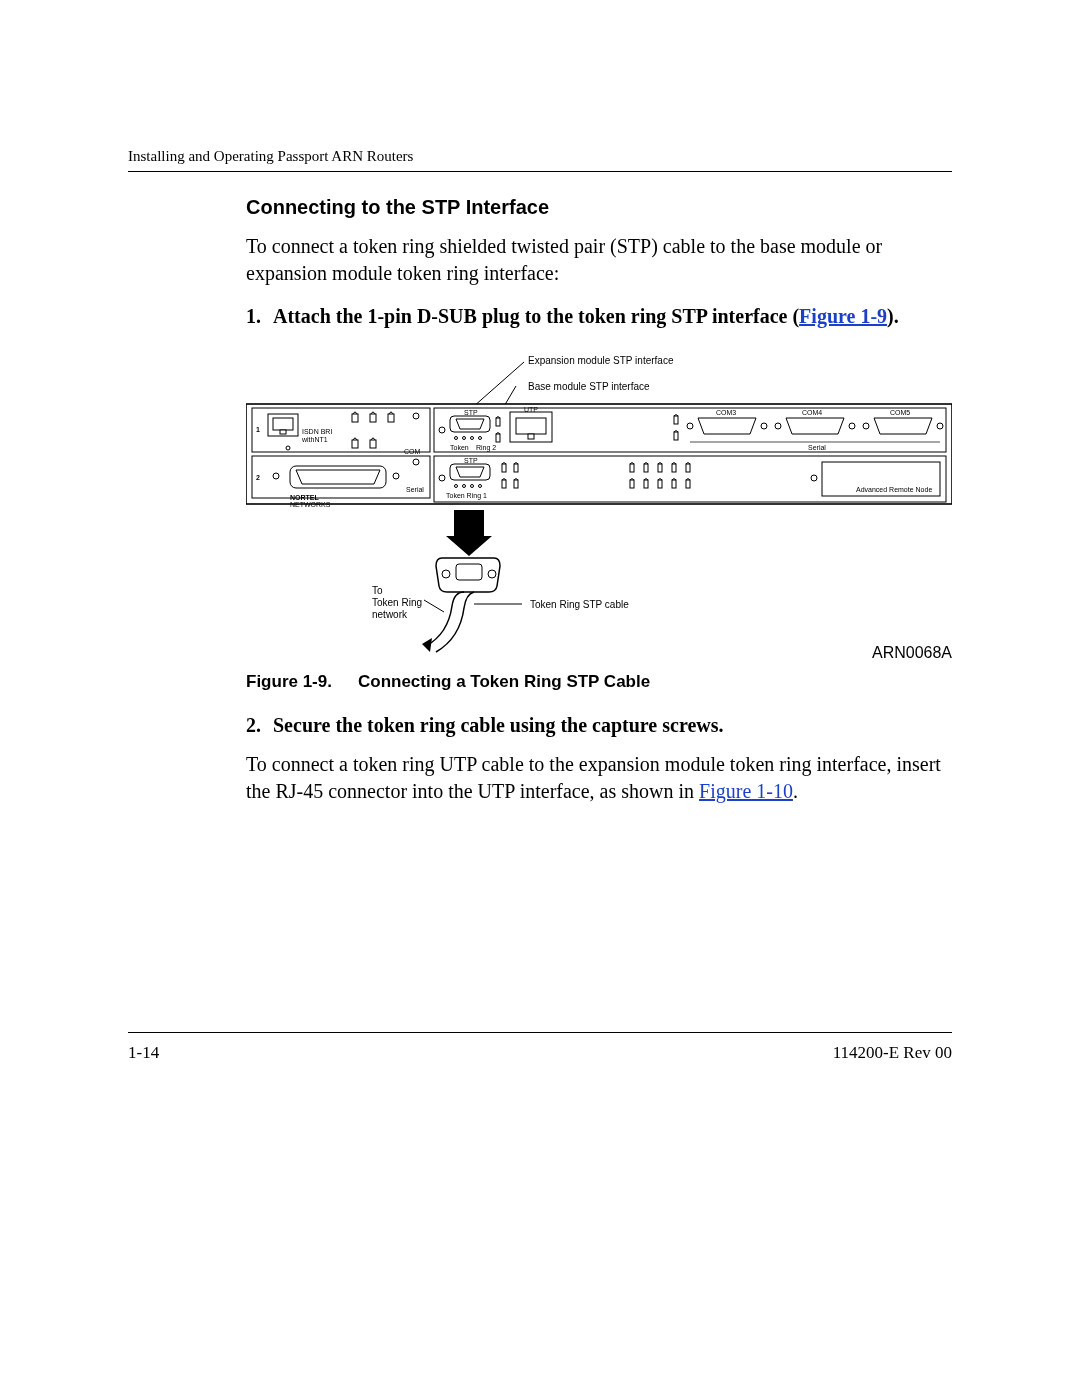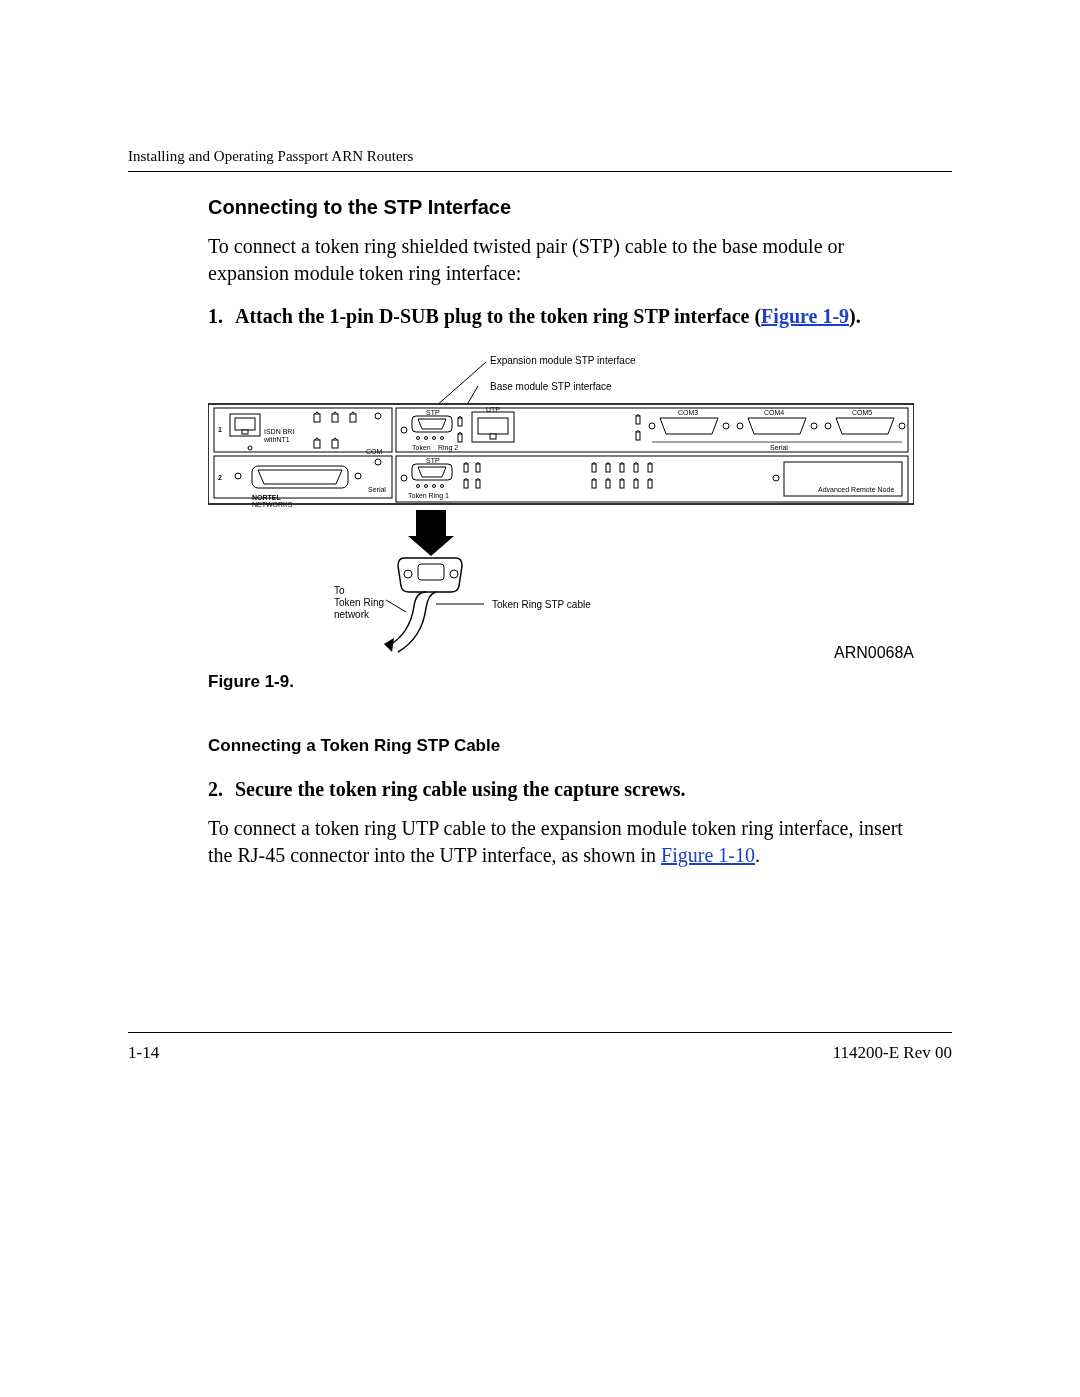--- a/index.html
+++ b/index.html
@@ -21,21 +21,21 @@
   .running-head {
     font-size: 15px;
     margin-bottom: 6px;
   }
   .rule {
     border: none;
     border-top: 1.5px solid #000;
     margin: 0 0 24px 0;
   }
   .content {
-    margin-left: 80px;
+    margin-left: 118px;
     width: 706px;
   }
   .h2 {
     font-family: Arial, Helvetica, sans-serif;
     font-weight: bold;
     font-size: 20px;
     margin: 10px 0 14px 0;
   }
   .body-text {
     font-size: 20px;
@@ -62,22 +62,21 @@
   }
   .figure-wrap svg { display:block; }
   .svglabel { font-family: Arial, Helvetica, sans-serif; font-size: 10px; fill:#000; }
   .svglabel-sm { font-family: Arial, Helvetica, sans-serif; font-size: 7px; fill:#000; }
   .figcap {
     font-family: Arial, Helvetica, sans-serif;
     font-weight: bold;
     font-size: 17px;
     margin: 8px 0 22px 0;
     display: flex;
-    gap: 44px;
-    flex-direction: column;
+    gap: 26px;
   }
   .figid {
     position: absolute;
     right: 0;
     bottom: 0;
     font-family: Arial, Helvetica, sans-serif;
     font-size: 16px;
   }
   .footer {
     position: absolute;

